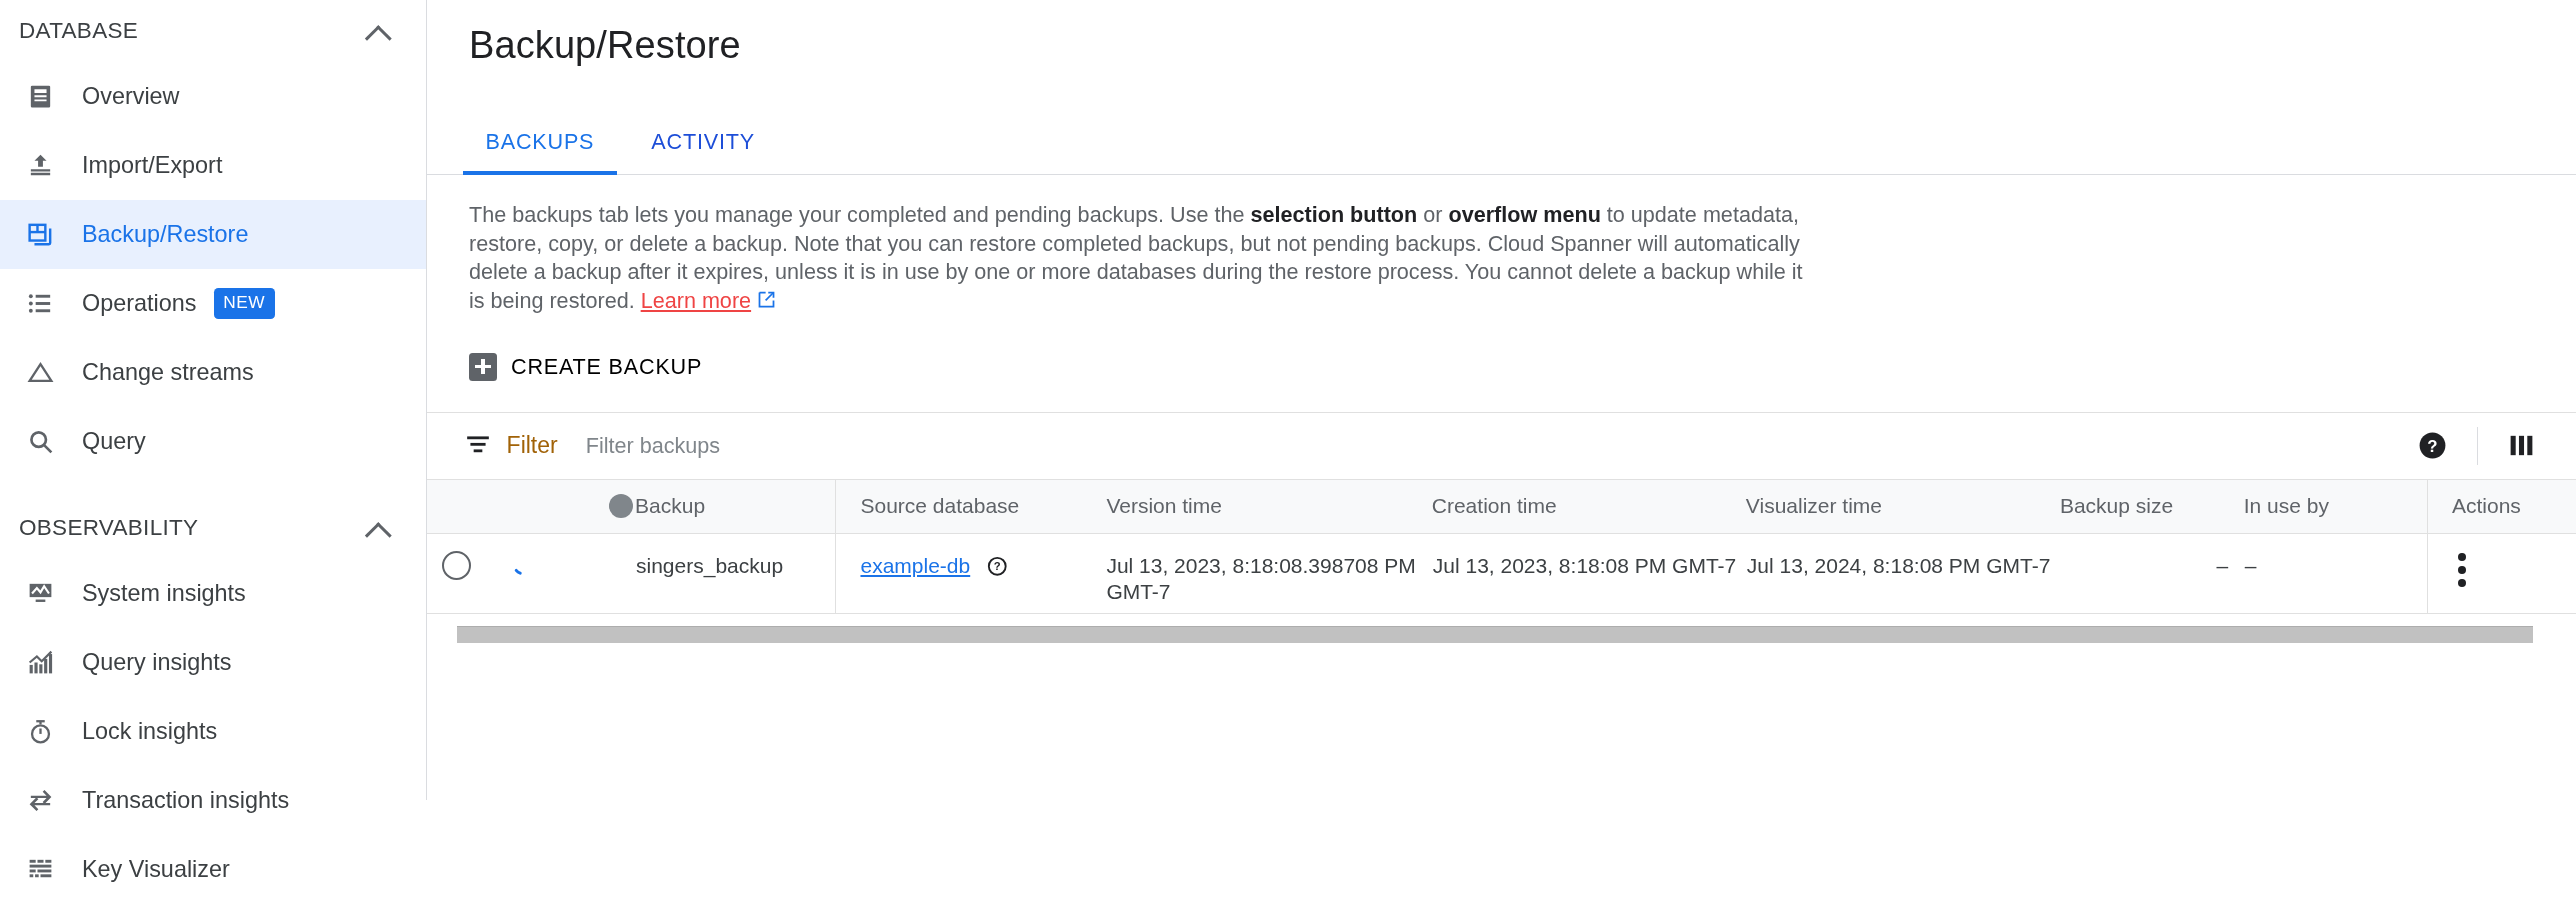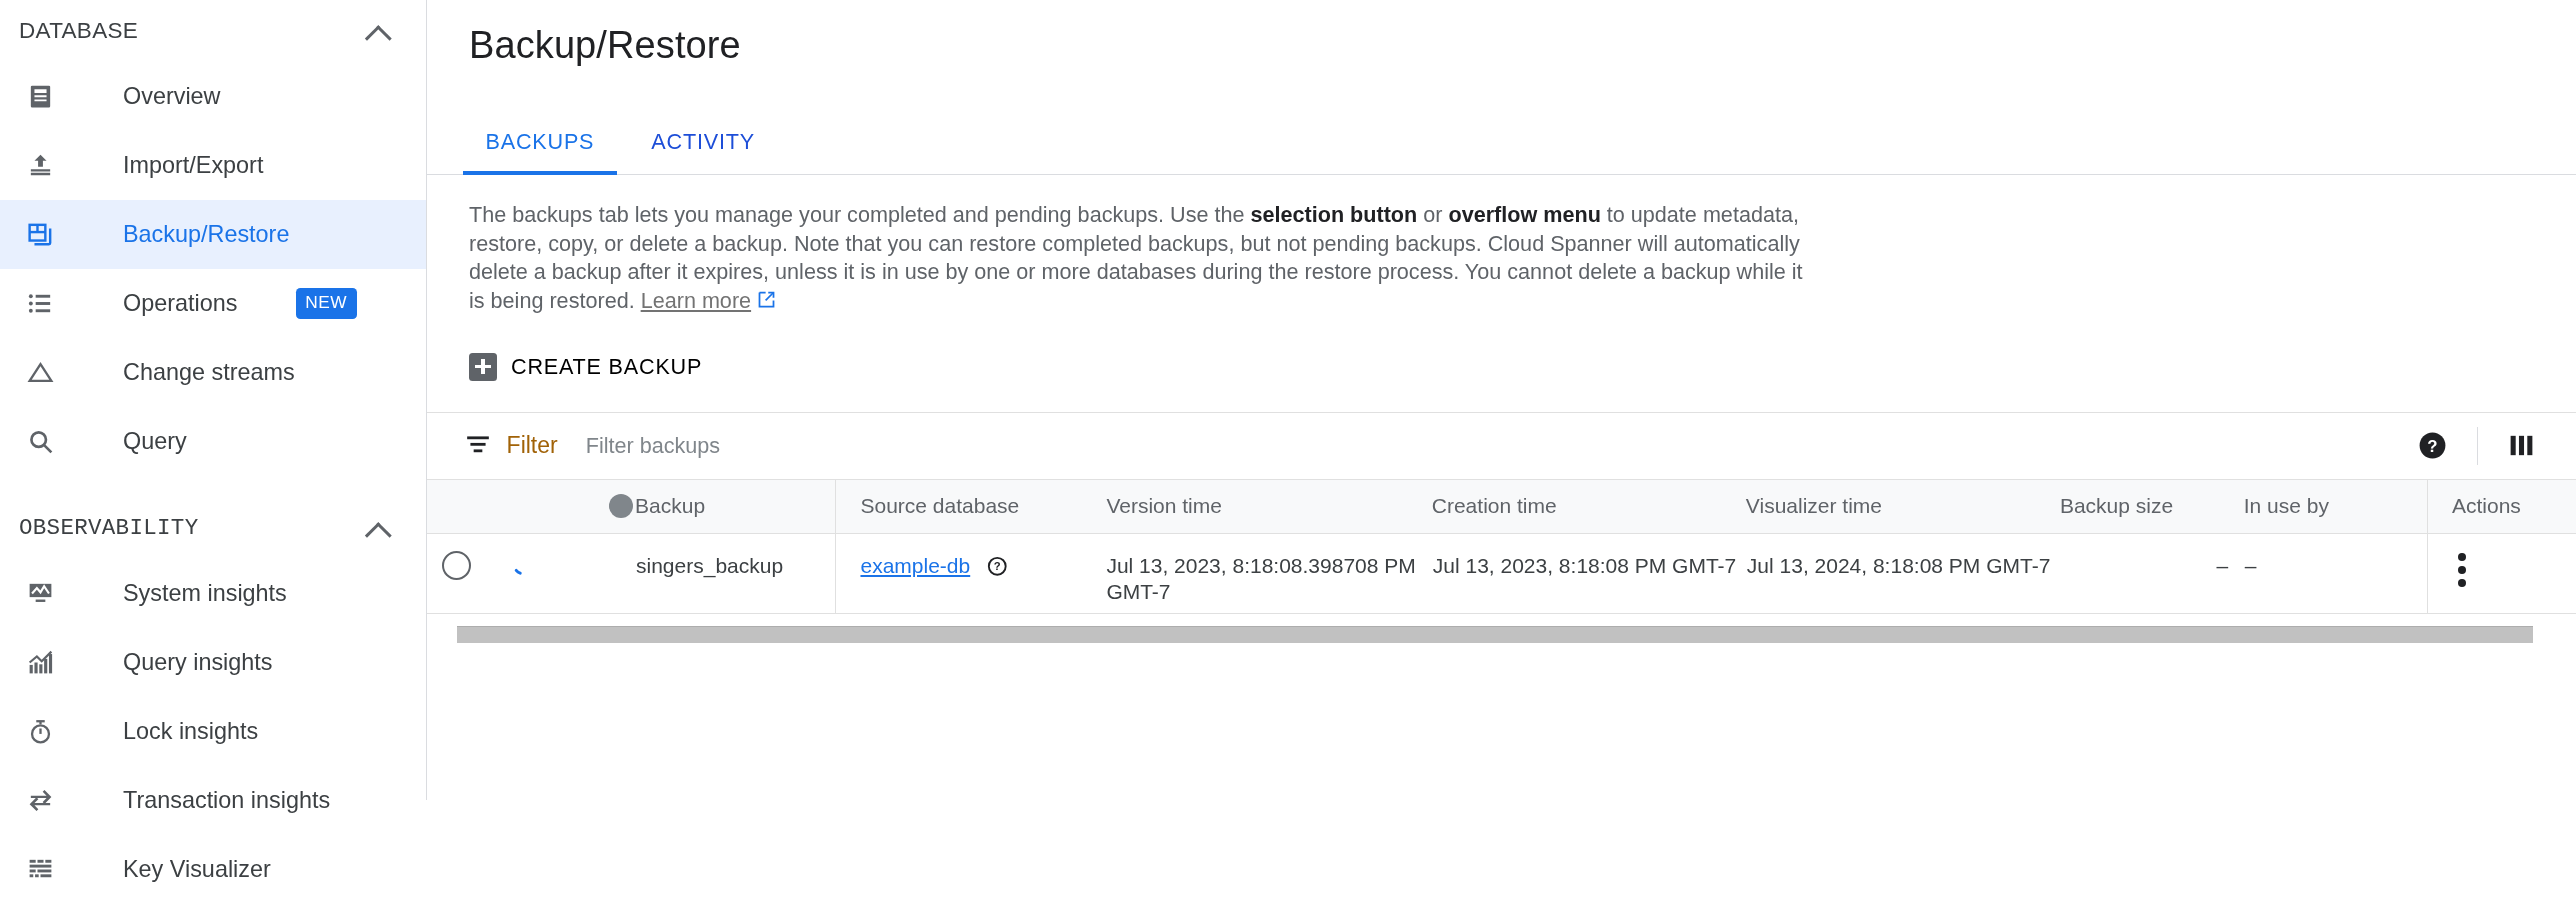--- a/index.html
+++ b/index.html
@@ -48,21 +48,20 @@
     transform: rotate(45deg);
   }
   .nav-item {
     display: flex;
     align-items: center;
     height: 69px;
     padding-left: 19px;
     cursor: pointer;
     color: #3c4043;
     font-size: 23.4px;
-    gap: 41px;
   }
   .nav-item.active { background: #e8f0fe; color: #1a73e8; }
   .nav-item .nav-icon {
     width: 42px;
     min-width: 42px;
     height: 42px;
     margin-right: 21px;
     display: flex;
     align-items: center;
     justify-content: center;
@@ -150,21 +149,21 @@
 
   .desc {
     margin: 26px 42px 0 42px;
     max-width: 1349px;
     font-size: 21.6px;
     line-height: 28.5px;
     color: #5f6368;
   }
   .desc b { color: #202124; font-weight: 700; }
   .desc a {
-    color: #737373;
+    color: #ef4444;
     text-decoration: underline;
   }
   .ext-icon {
     display: inline-block;
     vertical-align: -2.6px;
     margin-left: 5.2px;
   }
 
   .create-row {
     margin: 28px 0 0 42px;
@@ -425,21 +424,21 @@
     <div class="nav-item">
       <span class="nav-icon">
         <svg width="29" height="29" viewBox="0 0 24 24" fill="none" stroke="#5f6368" stroke-width="2.2">
           <circle cx="10.5" cy="10.5" r="6"></circle>
             <line x1="15" y1="15" x2="21" y2="21"></line>
         </svg>
       </span>
       <span class="nav-label">Query</span>
     </div>
 
-    <div class="nav-section-header" style="margin-top:21px;font-family:Liberation Mono, monospace;">
+    <div class="nav-section-header" style="margin-top:21px;">
       <span>OBSERVABILITY</span>
       <span class="chev"></span>
     </div>
 
     <div class="nav-item">
       <span class="nav-icon">
         <svg width="29" height="29" viewBox="0 0 24 24" fill="#5f6368">
           <path d="M3 4h18v11H3z" fill="#5f6368"></path>
           <polyline points="5,12 9,7.5 12,11 15,6 19,12" fill="none" stroke="#fff" stroke-width="1.8"></polyline>
           <rect x="8" y="17" width="8" height="2"></rect>

